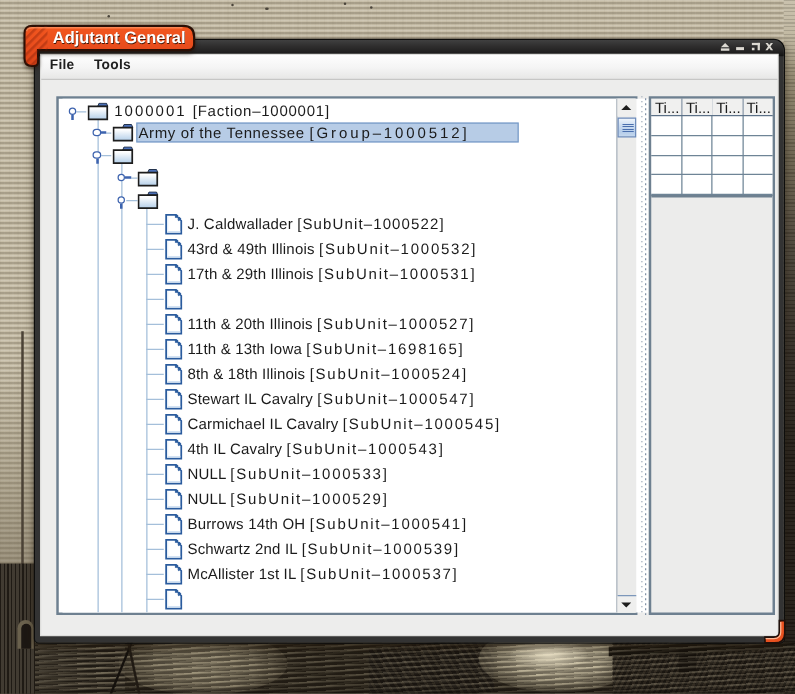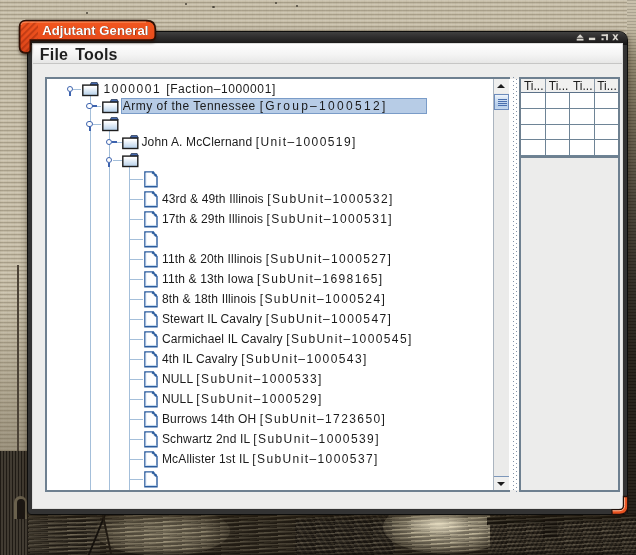--- a/index.html
+++ b/index.html
@@ -44,29 +44,29 @@
 #win{position:absolute;left:27.2px;top:31px;width:601.2px;height:483.6px;
 background:linear-gradient(180deg,#444 0,#333 8px,#333 100%);
 border:1px solid #0d0d0c;border-radius:3px 9px 4px 4px;box-sizing:border-box;
 box-shadow:0 2px 6px rgba(40,30,15,0.55)}
 #titlebar{position:absolute;left:0;top:0;width:100%;height:12.5px;border-radius:2px 8px 0 0;
 background:linear-gradient(180deg,#404040 0%,#2e2d2d 40%,#232222 70%,#131312 100%)}
 #content{position:absolute;left:5.3px;top:11.5px;width:588.4px;height:464.8px;background:#ededec;box-shadow:0 0 0 1px #dededc}
 
 #menubar{position:absolute;left:0;top:0;width:100%;height:19.7px;
 background:linear-gradient(180deg,#fefefe 0%,#f4f4f4 55%,#e7e7e6 100%);border-bottom:1px solid #c6c6c5}
-.mi{position:absolute;top:2.6px;font-size:16px;font-weight:bold;color:#1f1f1f;letter-spacing:0.2px}
+.mi{position:absolute;top:2.6px;font-size:11px;font-weight:bold;color:#1f1f1f;letter-spacing:0.2px}
 
 #treepanel{position:absolute;left:11.1px;top:33px;width:465.7px;height:415.9px;border:2px solid #6e8090;background:#fff;box-sizing:border-box}
 #tablepanel{position:absolute;left:486px;top:33px;width:100.2px;height:415.9px;border:2px solid #6e8090;background:#ececeb;box-sizing:border-box}
 #divider{position:absolute;left:476.8px;top:33px;width:9.2px;height:415.9px;
 background-image:repeating-linear-gradient(180deg,#8494a8 0 1px,rgba(0,0,0,0) 1px 4px),repeating-linear-gradient(180deg,rgba(0,0,0,0) 0 2px,#8494a8 2px 3px,rgba(0,0,0,0) 3px 4px);
 background-size:1px 4px,1px 4px;background-position:3.2px 0,5.4px 0;background-repeat:repeat-y,repeat-y}
 
-#treevp{position:absolute;left:15px;top:0;width:527px;height:411.9px;overflow:hidden;background:#fff}
+#treevp{position:absolute;left:3px;top:0;width:527px;height:411.9px;overflow:hidden;background:#fff}
 .trt{font-size:12px;color:#1b1b1b;white-space:pre;transform:translateY(-50%)}
 .selbox{background:#b7cce6;border:1px solid #7a9cc8;width:305.6px;box-sizing:border-box}
 
 #sbar{position:absolute;left:446.6px;top:0;width:15.2px;height:411.9px;background:#ebebea;border-left:1px solid #aab4bf}
 #sbup{position:absolute;left:0;top:0;width:15.2px;height:14.8px;background:#efefee}
 #sbdn{position:absolute;left:0;bottom:0;width:15.2px;height:14.8px;background:#efefee;border-top:1px solid #7d97ba;box-sizing:border-box}
 .tri-u{position:absolute;left:3.2px;top:5px;width:0;height:0;border-left:4.2px solid transparent;border-right:4.2px solid transparent;border-bottom:4.2px solid #1d1d1d}
 .tri-d{position:absolute;left:3.2px;top:5.6px;width:0;height:0;border-left:4.2px solid transparent;border-right:4.2px solid transparent;border-top:4.2px solid #1d1d1d}
 #sthumb{position:absolute;left:0.1px;top:15px;width:14.6px;height:16.5px;box-sizing:border-box;border:1px solid #6d8cbc;
 background:linear-gradient(180deg,#eef4fb 0%,#cfdff2 35%,#b5cdea 75%,#c5d8ee 100%)}
@@ -181,21 +181,20 @@
 <svg class="ab" style="left:60.6px;top:56.2px" width="17" height="15" viewBox="0 0 17 15">
             <defs>
               <linearGradient id="fg107_134" x1="0" y1="0" x2="0" y2="1">
                 <stop offset="0.15" stop-color="#ffffff"></stop>
                 <stop offset="1" stop-color="#b4cfe9"></stop>
               </linearGradient>
             </defs>
             <path d="M8.2 3.0 L9.2 0.6 L15.2 0.6 L16.2 3.0 Z" fill="#4a6fb7" stroke="#24344e" stroke-width="0.8"></path>
             <rect x="0.8" y="3.1" width="15" height="10.4" fill="url(#fg107_134)" stroke="#1d1d1d" stroke-width="1.4"></rect>
           </svg>
-<div class="ab trt" style="left:79.9px;top:63.2px"><span style="letter-spacing:0.15px">John A. McClernand </span><span style="letter-spacing:1.4px">[Unit–1000519]</span></div>
 <div class="ab" style="left:51.2px;top:81.2px;width:8.8px;height:1px;background:#a4bfda"></div>
 <div class="ab" style="left:44.7px;top:78.1px;width:6.2px;height:6.2px;border:1.7px solid #3d63ae;border-radius:50%;background:#fff;box-sizing:border-box"></div>
           <div class="ab" style="left:46.8px;top:84.1px;width:2px;height:4.2px;background:#3d63ae"></div>
 <svg class="ab" style="left:60.6px;top:74.2px" width="17" height="15" viewBox="0 0 17 15">
             <defs>
               <linearGradient id="fg107_152" x1="0" y1="0" x2="0" y2="1">
                 <stop offset="0.15" stop-color="#ffffff"></stop>
                 <stop offset="1" stop-color="#b4cfe9"></stop>
               </linearGradient>
             </defs>
@@ -203,20 +202,21 @@
             <rect x="0.8" y="3.1" width="15" height="10.4" fill="url(#fg107_152)" stroke="#1d1d1d" stroke-width="1.4"></rect>
           </svg>
 <div class="ab" style="left:67.6px;top:100.8px;width:14.3px;height:1px;background:#a4bfda"></div>
 <svg class="ab" style="left:82.4px;top:92.6px" width="15" height="17" viewBox="0 0 15 17">
             <path d="M0.9 0.9 L8.5 0.9 L13 5.6 L13 15.8 L0.9 15.8 Z" fill="#ffffff" stroke="#2b5c9e" stroke-width="1.4"></path>
             <path d="M1.7 15 L12.3 15 L12.3 13.9 L1.7 13.9 Z" fill="#c6daf0"></path>
             <path d="M1.7 2 L1.7 14.5 L2.6 14.5 L2.6 2 Z" fill="#e4eefa"></path>
             <path d="M8.5 0.9 L13.1 5.5" stroke="#2b5c9e" stroke-width="2.2" fill="none" stroke-dasharray="2.1 1.2"></path>
             <path d="M8.0 2.2 L11.7 5.9" stroke="#2b5c9e" stroke-width="0.9" fill="none" stroke-dasharray="1.6 1.6"></path>
           </svg>
+<div class="ab trt" style="left:100.4px;top:100.8px"><span style="letter-spacing:0.15px">J. Caldwallader </span><span style="letter-spacing:0.9px">[SubUnit–1000522]</span></div>
 <div class="ab" style="left:67.6px;top:120.8px;width:14.3px;height:1px;background:#a4bfda"></div>
 <svg class="ab" style="left:82.4px;top:112.6px" width="15" height="17" viewBox="0 0 15 17">
             <path d="M0.9 0.9 L8.5 0.9 L13 5.6 L13 15.8 L0.9 15.8 Z" fill="#ffffff" stroke="#2b5c9e" stroke-width="1.4"></path>
             <path d="M1.7 15 L12.3 15 L12.3 13.9 L1.7 13.9 Z" fill="#c6daf0"></path>
             <path d="M1.7 2 L1.7 14.5 L2.6 14.5 L2.6 2 Z" fill="#e4eefa"></path>
             <path d="M8.5 0.9 L13.1 5.5" stroke="#2b5c9e" stroke-width="2.2" fill="none" stroke-dasharray="2.1 1.2"></path>
             <path d="M8.0 2.2 L11.7 5.9" stroke="#2b5c9e" stroke-width="0.9" fill="none" stroke-dasharray="1.6 1.6"></path>
           </svg>
 <div class="ab trt" style="left:100.4px;top:120.8px"><span style="letter-spacing:0.15px">43rd &amp; 49th Illinois </span><span style="letter-spacing:1.4px">[SubUnit–1000532]</span></div>
 <div class="ab" style="left:67.6px;top:140.8px;width:14.3px;height:1px;background:#a4bfda"></div>
@@ -309,21 +309,21 @@
           </svg>
 <div class="ab trt" style="left:100.4px;top:320.8px"><span style="letter-spacing:0.15px">NULL </span><span style="letter-spacing:1.4px">[SubUnit–1000529]</span></div>
 <div class="ab" style="left:67.6px;top:340.8px;width:14.3px;height:1px;background:#a4bfda"></div>
 <svg class="ab" style="left:82.4px;top:332.6px" width="15" height="17" viewBox="0 0 15 17">
             <path d="M0.9 0.9 L8.5 0.9 L13 5.6 L13 15.8 L0.9 15.8 Z" fill="#ffffff" stroke="#2b5c9e" stroke-width="1.4"></path>
             <path d="M1.7 15 L12.3 15 L12.3 13.9 L1.7 13.9 Z" fill="#c6daf0"></path>
             <path d="M1.7 2 L1.7 14.5 L2.6 14.5 L2.6 2 Z" fill="#e4eefa"></path>
             <path d="M8.5 0.9 L13.1 5.5" stroke="#2b5c9e" stroke-width="2.2" fill="none" stroke-dasharray="2.1 1.2"></path>
             <path d="M8.0 2.2 L11.7 5.9" stroke="#2b5c9e" stroke-width="0.9" fill="none" stroke-dasharray="1.6 1.6"></path>
           </svg>
-<div class="ab trt" style="left:100.4px;top:340.8px"><span style="letter-spacing:0.15px">Burrows 14th OH </span><span style="letter-spacing:1.4px">[SubUnit–1723650]</span></div>
+<div class="ab trt" style="left:100.4px;top:340.8px"><span style="letter-spacing:0.15px">Burrows 14th OH </span><span style="letter-spacing:1.4px">[SubUnit–1000541]</span></div>
 <div class="ab" style="left:67.6px;top:360.8px;width:14.3px;height:1px;background:#a4bfda"></div>
 <svg class="ab" style="left:82.4px;top:352.6px" width="15" height="17" viewBox="0 0 15 17">
             <path d="M0.9 0.9 L8.5 0.9 L13 5.6 L13 15.8 L0.9 15.8 Z" fill="#ffffff" stroke="#2b5c9e" stroke-width="1.4"></path>
             <path d="M1.7 15 L12.3 15 L12.3 13.9 L1.7 13.9 Z" fill="#c6daf0"></path>
             <path d="M1.7 2 L1.7 14.5 L2.6 14.5 L2.6 2 Z" fill="#e4eefa"></path>
             <path d="M8.5 0.9 L13.1 5.5" stroke="#2b5c9e" stroke-width="2.2" fill="none" stroke-dasharray="2.1 1.2"></path>
             <path d="M8.0 2.2 L11.7 5.9" stroke="#2b5c9e" stroke-width="0.9" fill="none" stroke-dasharray="1.6 1.6"></path>
           </svg>
 <div class="ab trt" style="left:100.4px;top:360.8px"><span style="letter-spacing:0.15px">Schwartz 2nd IL </span><span style="letter-spacing:1.4px">[SubUnit–1000539]</span></div>
 <div class="ab" style="left:67.6px;top:380.8px;width:14.3px;height:1px;background:#a4bfda"></div>

